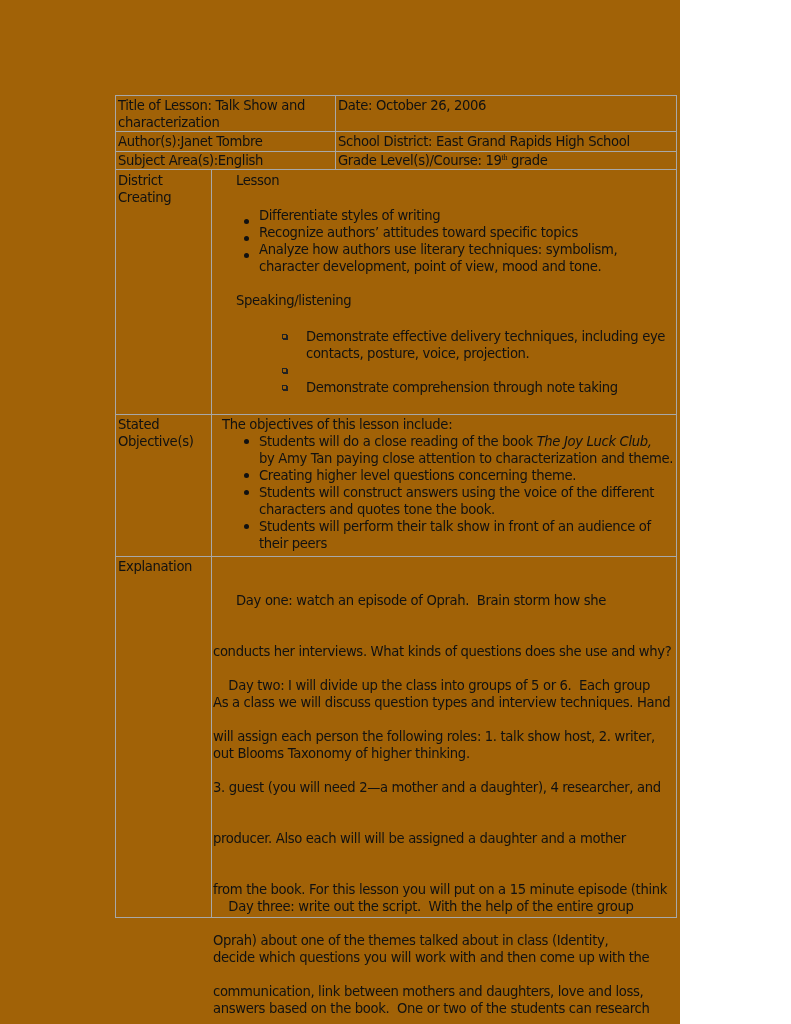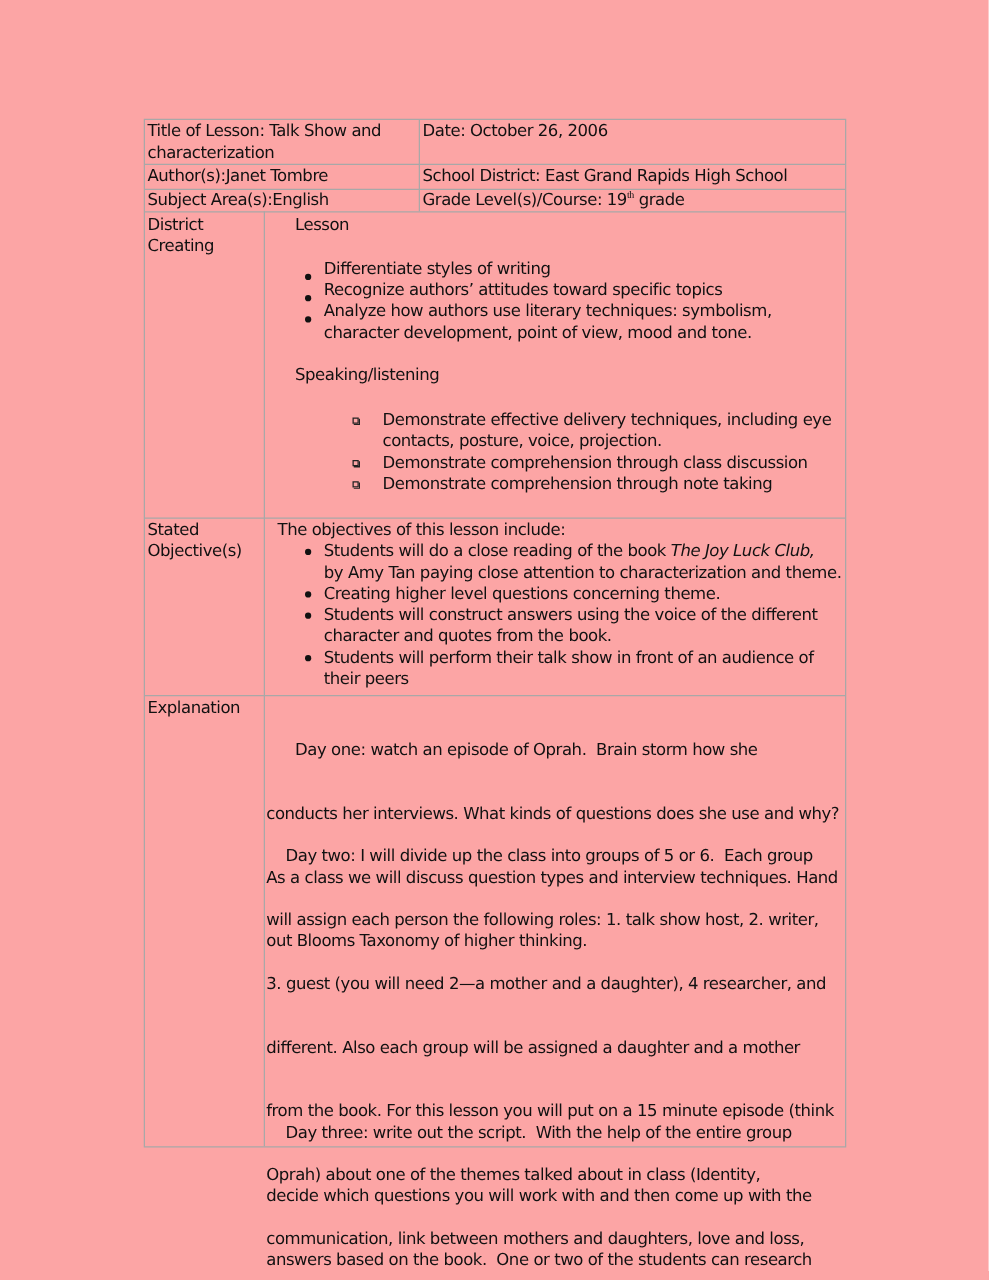--- a/index.html
+++ b/index.html
@@ -1,18 +1,18 @@
 <!DOCTYPE html>
 <html><head>
 <meta charset="utf-8">
 <style>
   html, body { margin:0; padding:0; background:#ffffff; }
   body { width:791px; height:1024px; position:relative; overflow:hidden;
          font-family:"DejaVu Sans", sans-serif; color:#111; }
-  .page { position:absolute; left:0; top:0; width:791px; height:1024px; background:#fca5a5; }
+  .page { position:absolute; left:0; top:0; width:680px; height:1024px; background:#a16207; }
   .tbl { position:absolute; left:115px; top:95px; width:562px; height:823px;
          border:1px solid #a8a8a8; box-sizing:border-box; }
   .cell { position:absolute; box-sizing:border-box; font-size:13.2px; line-height:17px;
           letter-spacing:-0.35px; white-space:nowrap; }
   .hline { position:absolute; left:0; right:0; height:0; border-top:1px solid #a8a8a8; }
   .vline { position:absolute; width:0; border-left:1px solid #a8a8a8; }
   .dot { position:absolute; width:5px; height:5px; border-radius:50%; background:#111; }
   .sq { position:absolute; width:5px; height:5px; border:1px solid #222; box-sizing:border-box;
         box-shadow:1px 1px 0 #222; }
   sup { font-size:8px; line-height:0; vertical-align:super;font-family:Liberation Serif, serif; }
@@ -57,56 +57,55 @@
     <div class="dot" style="left:128px; top:157px"></div>
     <div class="cell" style="left:143px; top:145px">Analyze how authors use literary techniques: symbolism,</div>
     <div class="cell" style="left:143px; top:162px">character development, point of view, mood and tone.</div>
 
     <div class="cell" style="left:120px; top:196px">Speaking/listening</div>
 
     <div class="sq" style="left:166px; top:238px"></div>
     <div class="cell" style="left:190px; top:232px">Demonstrate effective delivery techniques, including eye</div>
     <div class="cell" style="left:190px; top:249px">contacts, posture, voice, projection.</div>
     <div class="sq" style="left:166px; top:272px"></div>
-    <div class="cell" style="left:190px; top:266px">Demonstrate comprehension through class discussion</div>
     <div class="sq" style="left:166px; top:289px"></div>
     <div class="cell" style="left:190px; top:283px">Demonstrate comprehension through note taking</div>
 
     <div class="cell" style="left:2px; top:320px">
       <div>Stated</div>
       <div>Objective(s)</div>
     </div>
     <div class="cell" style="left:106px; top:320px">The objectives of this lesson include:</div>
 
     <div class="dot" style="left:128px; top:343px"></div>
     <div class="cell" style="left:143px; top:337px"><span>Students will do a close reading of the book </span><i>The Joy Luck Club,</i></div>
     <div class="cell" style="left:143px; top:354px">by Amy Tan paying close attention to characterization and theme.</div>
     <div class="dot" style="left:128px; top:377px"></div>
     <div class="cell" style="left:143px; top:371px">Creating higher level questions concerning theme.</div>
     <div class="dot" style="left:128px; top:394px"></div>
     <div class="cell" style="left:143px; top:388px">Students will construct answers using the voice of the different</div>
-    <div class="cell" style="left:143px; top:405px">character and quotes from the book.</div>
+    <div class="cell" style="left:143px; top:405px">characters and quotes tone the book.</div>
     <div class="dot" style="left:128px; top:428px"></div>
     <div class="cell" style="left:143px; top:422px">Students will perform their talk show in front of an audience of</div>
     <div class="cell" style="left:143px; top:439px">their peers</div>
 
     <div class="cell" style="left:2px; top:462px">Explanation</div>
 
     <div class="cell" style="left:97px; top:462px; white-space:pre">
       <div>      Day one: watch an episode of Oprah.  Brain storm how she</div>
       <div>conducts her interviews. What kinds of questions does she use and why?</div>
       <div>As a class we will discuss question types and interview techniques. Hand</div>
       <div>out Blooms Taxonomy of higher thinking.</div>
     </div>
 
     <div class="cell" style="left:97px; top:547px; white-space:pre">
       <div>    Day two: I will divide up the class into groups of 5 or 6.  Each group</div>
       <div>will assign each person the following roles: 1. talk show host, 2. writer,</div>
       <div>3. guest (you will need 2—a mother and a daughter), 4 researcher, and</div>
-      <div>different. Also each group will be assigned a daughter and a mother</div>
+      <div>producer. Also each will will be assigned a daughter and a mother</div>
       <div>from the book. For this lesson you will put on a 15 minute episode (think</div>
       <div>Oprah) about one of the themes talked about in class (Identity,</div>
       <div>communication, link between mothers and daughters, love and loss,</div>
       
       
       
       
       
     </div>
 

